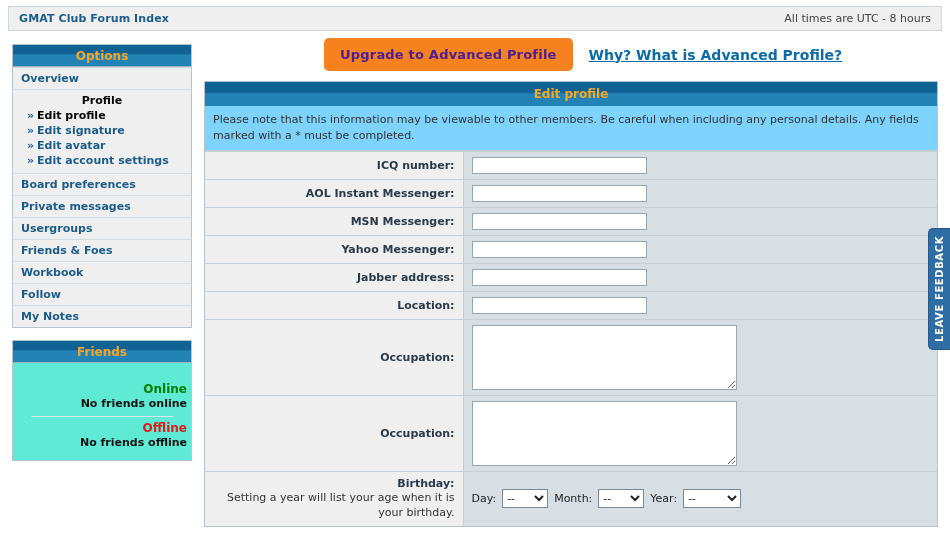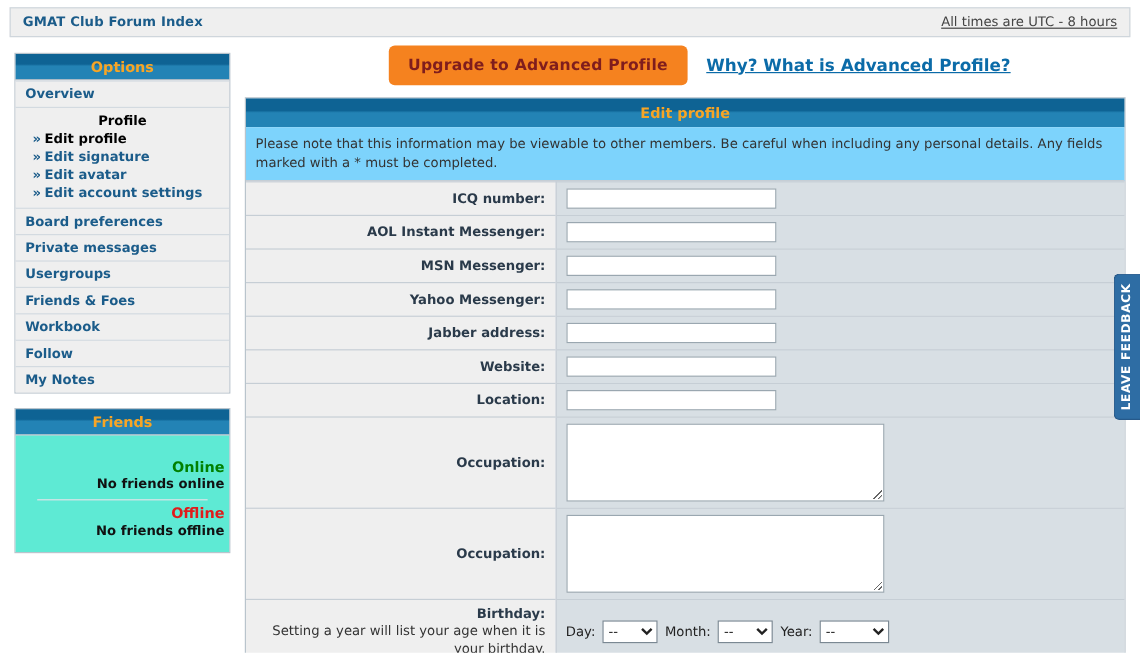--- a/index.html
+++ b/index.html
@@ -17,21 +17,21 @@
   
   .topbar {
     position: absolute; left: 8px; top: 6px; width: 934px; height: 25px;
     background: #efefef; border: 1px solid #cfd6dc;
     display: flex; align-items: center; justify-content: space-between;
     padding: 0 10px;
   }
   .topbar .crumb {
     font-size: 11px; font-weight: bold; color: #1b5c8a; letter-spacing: .1px;
   }
-  .topbar .times { font-size: 11px; color: #444; text-decoration: underline; }
+  .topbar .times { font-size: 11px; color: #444; }
 
   
   .sidebar { position: absolute; left: 12px; top: 44px; width: 180px; }
   .panel { border: 1px solid #b9c4cc; background: #fff; margin-bottom: 12px; }
   .panel-head {
     height: 22px; line-height: 22px; text-align: center;
     font-weight: bold; font-size: 12px; color: #f7a525;
     background: linear-gradient(to bottom, #0e6394 0%, #0e6394 40%, #2383b5 48%, #2383b5 100%);
     border-bottom: 1px solid #9fb0bc;
   }
@@ -51,21 +51,21 @@
   .friends-online-label { color: #008000; font-weight: bold; font-size: 12px; }
   .friends-offline-label { color: #e01b1b; font-weight: bold; font-size: 12px; }
   .friends-text { color: #111; font-weight: bold; font-size: 11px; padding: 1px 0 3px; }
   .friends-sep { border-top: 1px solid #dfe4e8; margin: 3px 14px 4px; }
 
   
   .main { position: absolute; left: 204px; top: 38px; width: 734px; }
 
   .btn-row { display: flex; align-items: center; gap: 16px; padding: 0 0 10px 120px; }
   .btn-upgrade {
-    background: #f5821f; color: #7f1d1d; border: none; border-radius: 5px;
+    background: #f5821f; color: #4c1d95; border: none; border-radius: 5px;
     font-weight: bold; font-size: 13px; padding: 9px 16px; cursor: pointer;
     font-family: inherit; letter-spacing: .2px;
   }
   .link-why {
     color: #0b6ba8; font-weight: bold; font-size: 14px;
     text-decoration: underline; cursor: pointer; white-space: nowrap;
   }
 
   .box { border: 1px solid #b9c4cc; background: #fff; }
   .box-head {
@@ -224,26 +224,20 @@
             </td>
           </tr>
           <tr>
             <td class="lab">Yahoo Messenger:</td>
             <td class="val">
               <input class="txt" type="text" value="" style="">
             </td>
           </tr>
           <tr>
             <td class="lab">Jabber address:</td>
-            <td class="val">
-              <input class="txt" type="text" value="" style="">
-            </td>
-          </tr>
-          <tr>
-            <td class="lab">Website:</td>
             <td class="val">
               <input class="txt" type="text" value="" style="">
             </td>
           </tr>
           <tr>
             <td class="lab">Location:</td>
             <td class="val">
               <input class="txt" type="text" value="" style="">
             </td>
           </tr>

